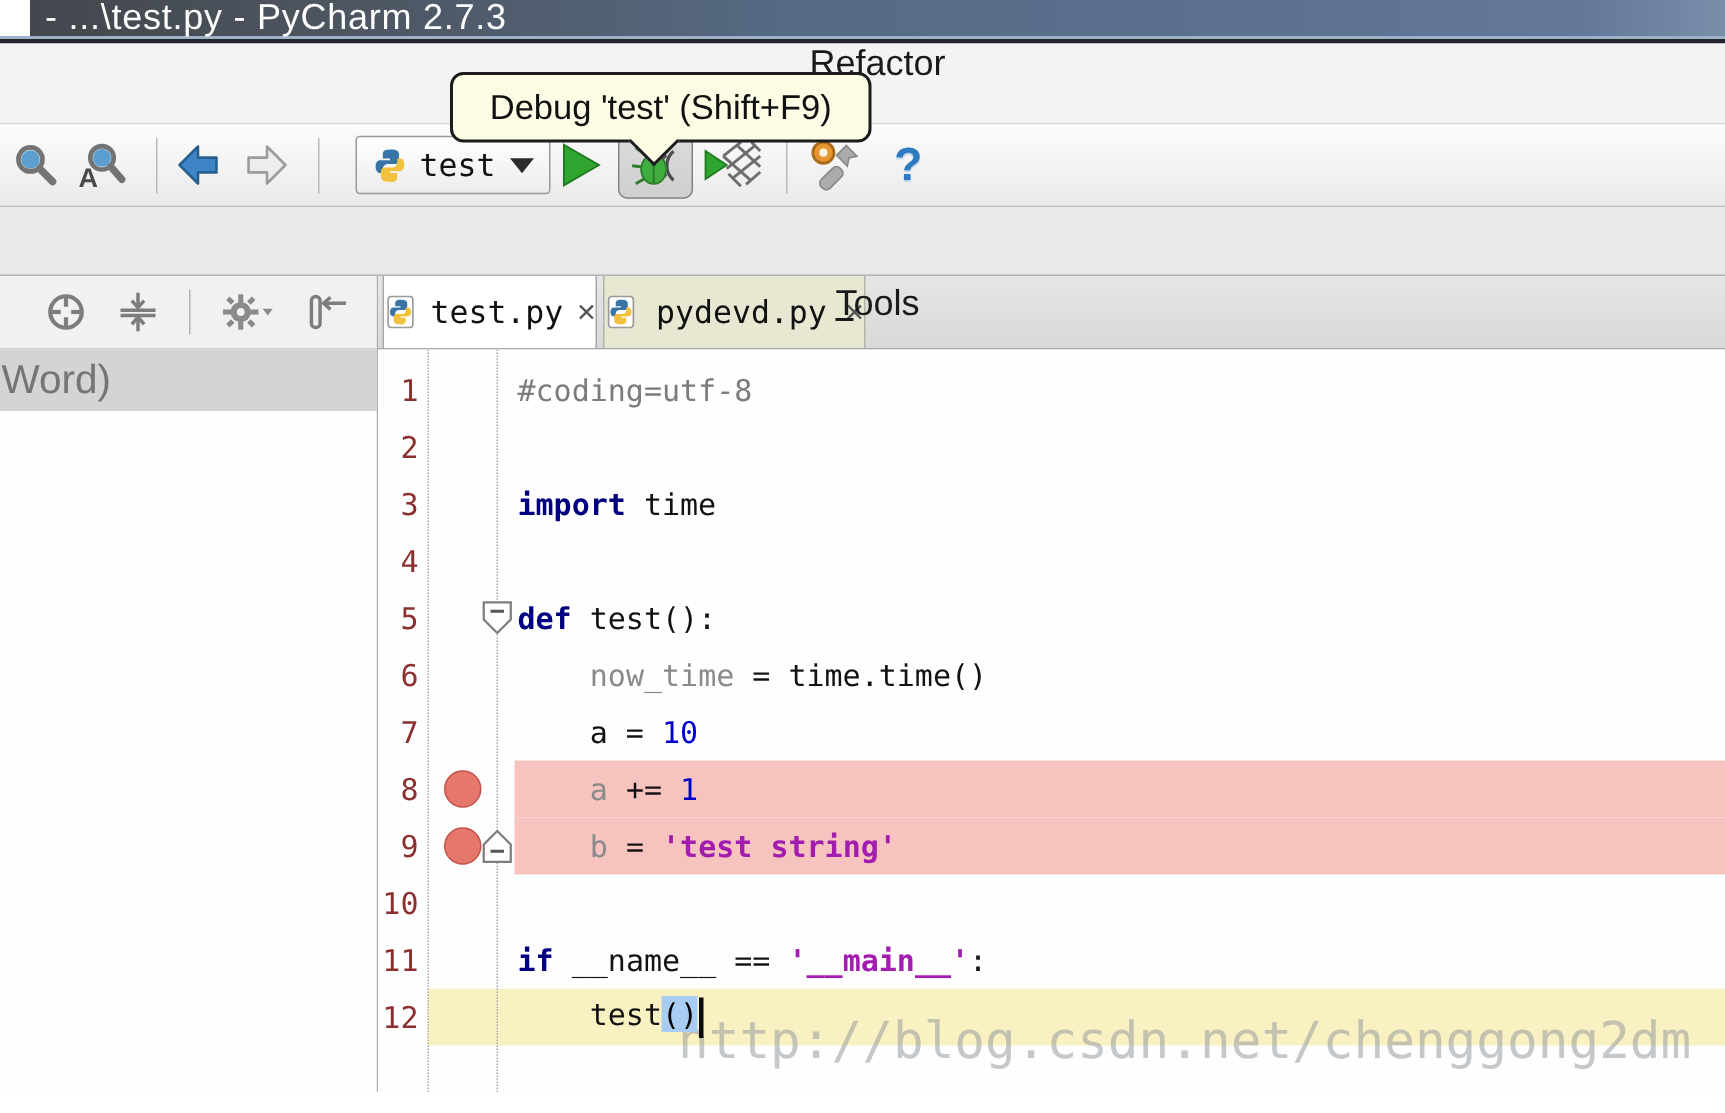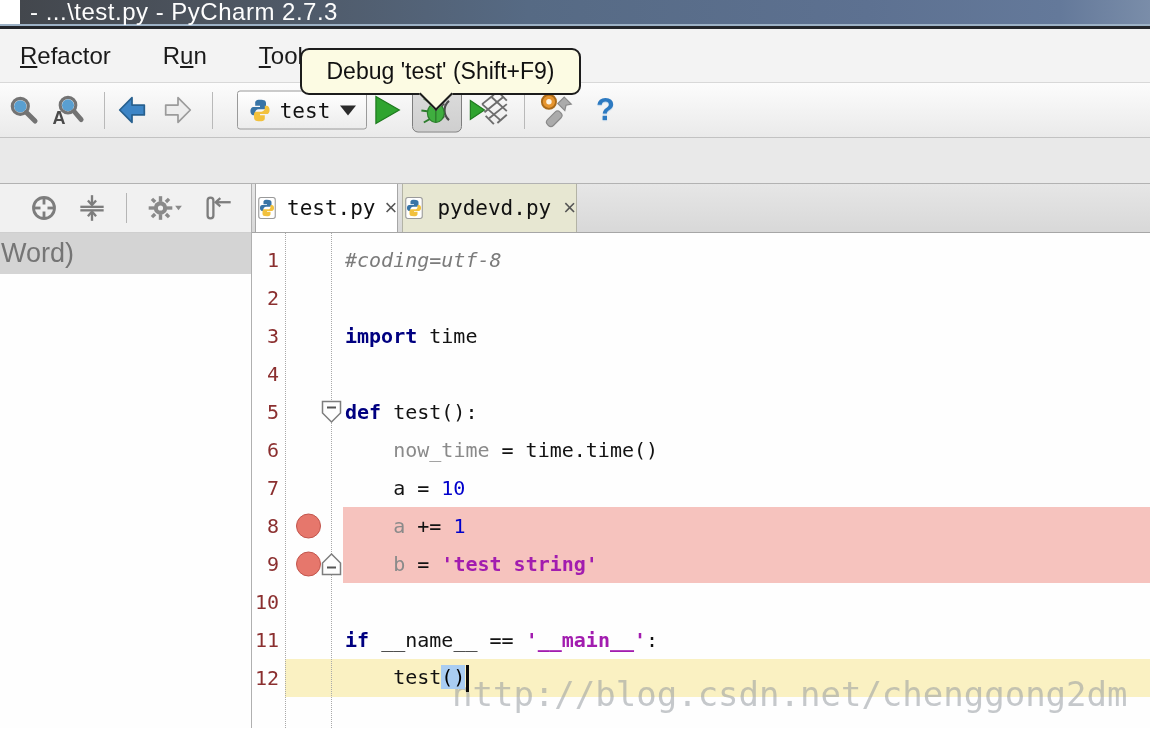--- a/index.html
+++ b/index.html
@@ -8,21 +8,21 @@
   .app { position:relative; width:1150px; height:742px; background:#fff; }
 
   
   .titlebar { height:24px; background:linear-gradient(to right,#43474d 0%,#4d5560 18%,#566a84 45%,#5d7191 75%,#64799a 92%,#7a8da9 100%);
     display:flex; align-items:center; padding-left:10px;margin-left:20px; }
   .titlebar-text { color:#fdfdfd; font-size:24px; letter-spacing:.5px; }
   .titlebar-edge { height:5px; background:linear-gradient(#9db2c6 0%,#9db2c6 35%,#23262b 40%,#23262b 100%); }
 
   
   .menubar { height:54px; background:#f3f3f3; display:flex; align-items:center;
-    padding-left:20px; gap:52px; border-bottom:1px solid #d8d8d8; position:relative; }
+    padding-left:20px; gap:52px; border-bottom:1px solid #d8d8d8; position:relative;flex-direction:column; }
   .menu-item { font-size:24px; color:#1a1a1a; cursor:default; }
   .menu-item .u { text-decoration:underline; }
 
   
   .tooltip { position:absolute; left:300px; top:48px; width:281px; height:47px; z-index:50;
     background:#fcfbe3; border:2px solid #1c1c1c; border-radius:9px;
     display:flex; align-items:center; justify-content:center; font-size:23px; color:#111; }
   .tooltip-tail { position:absolute; left:424px; top:82px; width:24px; height:24px; z-index:51;
     background:#fcfbe3; transform:rotate(45deg);
     border-right:2px solid #1c1c1c; border-bottom:2px solid #1c1c1c; }
@@ -71,21 +71,21 @@
   .line { position:relative; display:flex; height:38px; align-items:center; }
   .ln { width:33px; text-align:right; padding-right:6px; color:#8b2f2f; font-size:20px; flex:none; }
   .bp-zone { width:46px; height:100%; position:relative; flex:none; z-index:4; }
   .bp-dot { position:absolute; left:11px; top:50%; transform:translateY(-50%);
     width:25px; height:25px; border-radius:50%; background:#e6776c; border:1.5px solid #c2544b; }
   .fold { position:absolute; left:36px; top:50%; transform:translateY(-50%); z-index:5; }
   .code-zone { flex:1; position:relative; height:100%; display:flex; align-items:center; padding-left:14px; }
   .code-zone.hl-pink::before { content:""; position:absolute; left:12px; right:0; top:0; bottom:0; background:#f6c3be; }
   .row-yellow::before { content:""; position:absolute; left:33px; right:0; top:0; bottom:0; background:#faf1c2; }
   .code-text { position:relative; z-index:4; white-space:pre; color:#111; }
-  .tok-comment { color:#7b7b7b; font-style:italic; }
+  .tok-comment { color:#7b7b7b; }
   .tok-kw { color:#000080; font-weight:bold; }
   .tok-plain { color:#121212; }
   .tok-gray { color:#8a8a8a; }
   .tok-num { color:#0000cc; }
   .tok-str { color:#a21caf; font-weight:bold; }
   .tok-sel { background:#a9cdf2; color:#000; }
   .tok-caret { display:inline-block; width:3px; height:27px; background:#0a0a0a; vertical-align:middle; margin-left:1px; }
   .watermark { position:absolute; left:452px; top:674px; z-index:3;
     font-family:"DejaVu Sans Mono", monospace; font-size:34px; color:rgba(150,155,160,.55);
     white-space:nowrap; pointer-events:none; }

